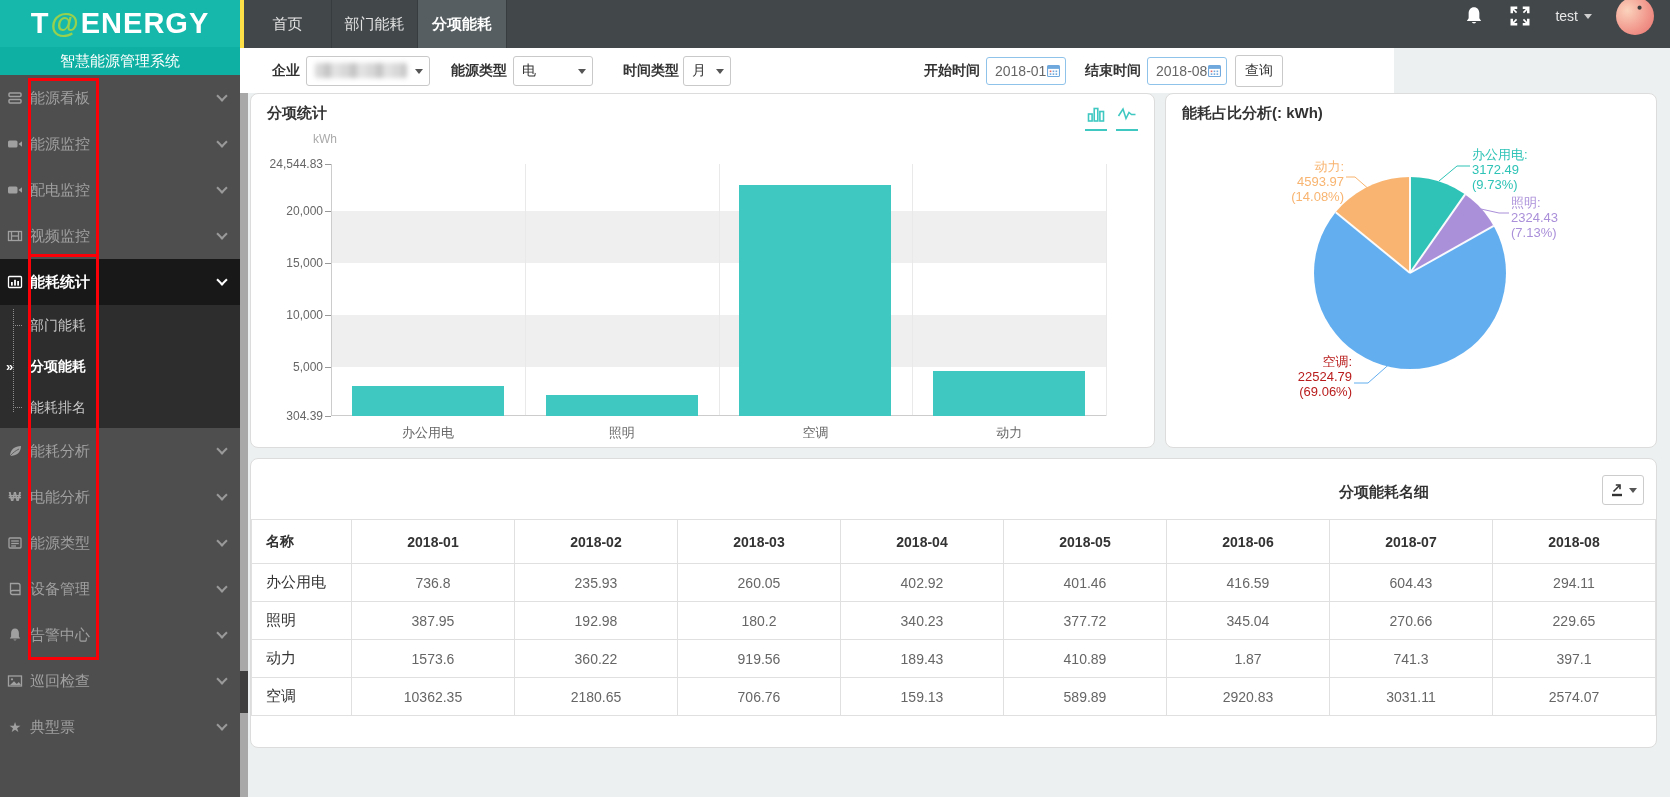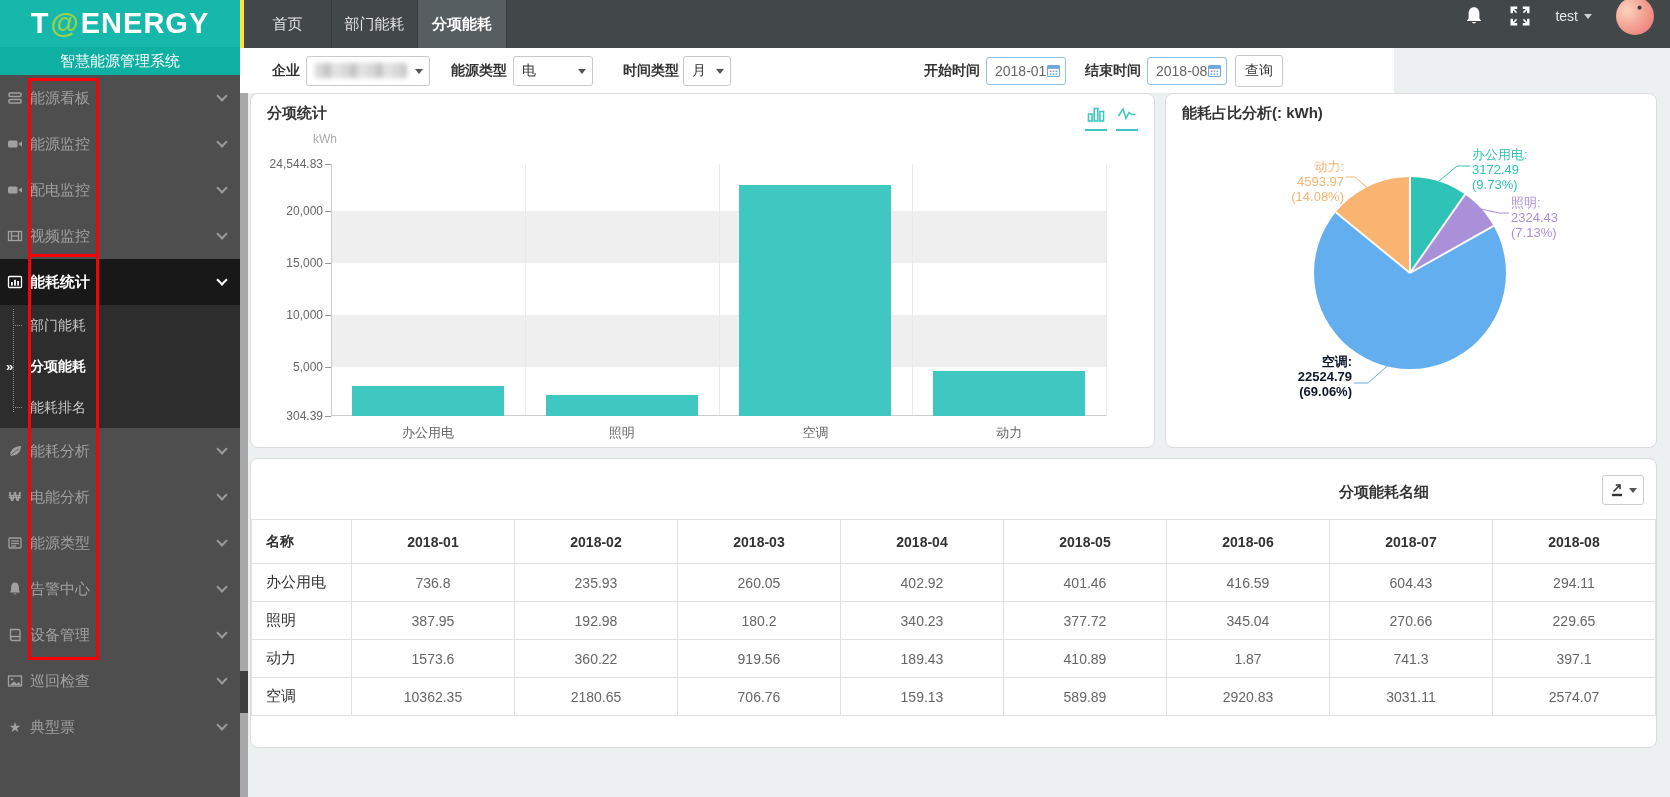--- a/index.html
+++ b/index.html
@@ -206,36 +206,36 @@
             <line x1="4.2" y1="6" x2="11.8" y2="6"></line>
             <line x1="4.2" y1="8.5" x2="11.8" y2="8.5"></line>
             <line x1="4.2" y1="11" x2="9" y2="11"></line>
           </svg>
         </span>
         <span class="lbl">能源类型</span>
         <span class="chev"></span>
       </div>
       <div class="s-item">
         <span class="icn">
+          <svg viewBox="0 0 16 16" fill="none" stroke="currentColor" stroke-width="1.3">
+            <path d="M3.5,2.5 H11 a2,2 0 0 1 2,2 V13.5 H5.5 a2,2 0 0 1 -2,-2 Z"></path>
+            <path d="M3.5,11.5 a2,2 0 0 1 2,-2 H13"></path>
+          </svg>
+        </span>
+        <span class="lbl">设备管理</span>
+        <span class="chev"></span>
+      </div>
+      <div class="s-item">
+        <span class="icn">
           <svg viewBox="0 0 16 16" fill="currentColor">
             <path d="M8,1.6 C5.6,1.6 4.1,3.5 4.1,6 L4.1,9.6 2.8,11.6 13.2,11.6 11.9,9.6 11.9,6 C11.9,3.5 10.4,1.6 8,1.6 Z"></path>
             <path d="M6.4,12.4 a1.7,1.5 0 0 0 3.2,0 z"></path>
           </svg>
         </span>
         <span class="lbl">告警中心</span>
-        <span class="chev"></span>
-      </div>
-      <div class="s-item">
-        <span class="icn">
-          <svg viewBox="0 0 16 16" fill="none" stroke="currentColor" stroke-width="1.3">
-            <path d="M3.5,2.5 H11 a2,2 0 0 1 2,2 V13.5 H5.5 a2,2 0 0 1 -2,-2 Z"></path>
-            <path d="M3.5,11.5 a2,2 0 0 1 2,-2 H13"></path>
-          </svg>
-        </span>
-        <span class="lbl">设备管理</span>
         <span class="chev"></span>
       </div>
       <div class="s-item">
         <span class="icn">
           <svg viewBox="0 0 16 16">
             <rect x="1.5" y="3" width="13" height="10" fill="none" stroke="currentColor" stroke-width="1.3"></rect>
             <circle cx="5" cy="6.3" r="1.1" fill="currentColor"></circle>
             <path d="M3,12 L7,8.2 L9.8,11 L11.8,9 L14,12 Z" fill="currentColor"></path>
           </svg>
         </span>
@@ -399,21 +399,21 @@
       <div class="pie-lbl" style="left: 306px; top: 53px; text-align: left; color: rgb(46, 195, 182);">
         <div>办公用电:</div>
         <div>3172.49</div>
         <div>(9.73%)</div>
       </div>
       <div class="pie-lbl" style="left: 345px; top: 101px; text-align: left; color: rgb(170, 143, 217);">
         <div>照明:</div>
         <div>2324.43</div>
         <div>(7.13%)</div>
       </div>
-      <div class="pie-lbl" style="left: 84px; top: 260px; width: 102px; text-align: right; color: #0f172a; font-weight: bold;">
+      <div class="pie-lbl" style="left: 84px; top: 260px; width: 102px; text-align: right; color: #b91c1c;">
         <div>空调:</div>
         <div>22524.79</div>
         <div>(69.06%)</div>
       </div>
       <div class="pie-lbl" style="left: 76px; top: 65px; width: 102px; text-align: right; color: rgb(248, 180, 112);">
         <div>动力:</div>
         <div>4593.97</div>
         <div>(14.08%)</div>
       </div>
     </div>

